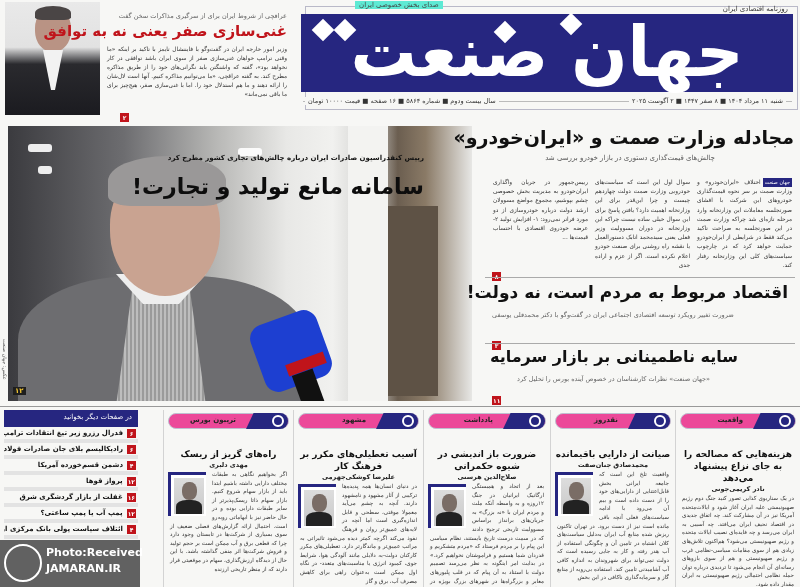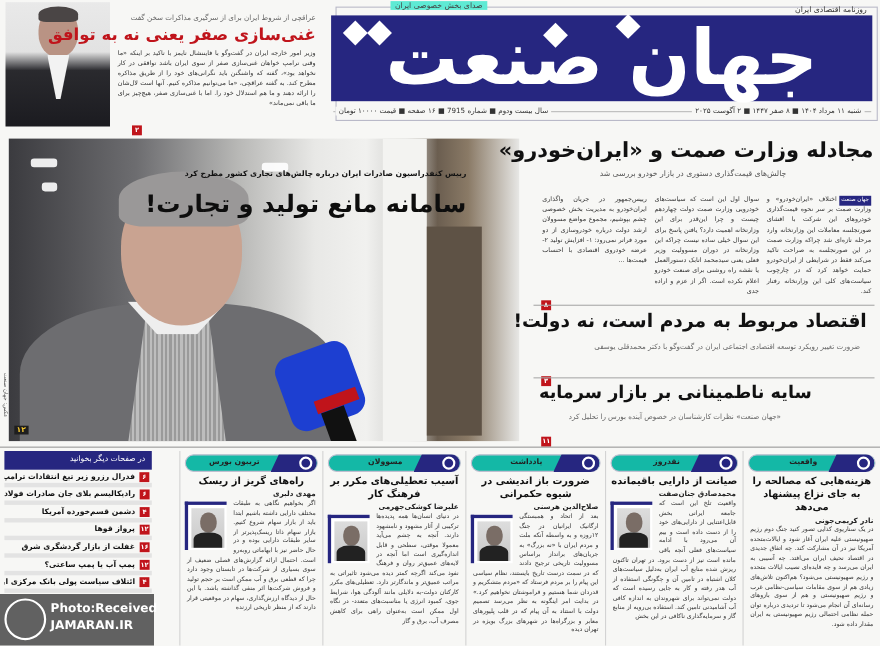--- a/index.html
+++ b/index.html
@@ -60,35 +60,35 @@
   #s1-sub { right: 40px; top: 154px; width: 260px; font-size: 7px; color: #555; text-align: center; }
   .s1-col { top: 178px; width: 95px; font-size: 5.8px; line-height: 9.2px; color: #333; text-align: justify; }
   #s1-c1 { right: 8px; }
   #s1-c2 { right: 110px; }
   #s1-c3 { right: 212px; }
   #s1-tag { display:inline-block; background:#262680; color:#fff; font-size: 5px; padding: 0 2px; margin-left: 2px; }
   #s1-page { left: 492px; top: 264px; }
   .hrule { height: 1px; background: #aaa; }
 
   #s2-title { right: 12px; top: 282px; font-size: 17px; font-weight: bold; color: #111; white-space: nowrap; }
-  #s2-sub { right: 18px; top: 311px; width: 290px; font-size: 6.5px; color: #666; text-align: right; }
+  #s2-sub { right: 18px; top: 311px; width: 290px; font-size: 6.5px; color: #666; text-align: left; }
   #s2-page { left: 492px; top: 333px; }
 
   #s3-title { right: 62px; top: 347px; font-size: 16px; font-weight: bold; color: #111; white-space: nowrap; }
   #s3-sub { right: 90px; top: 375px; font-size: 6.5px; color: #666; white-space: nowrap; }
   #s3-page { left: 492px; top: 388px; }
 
   
   .op-col { top: 410px; height: 177px; border-left: 1px solid #d3d3d3; overflow: hidden; }
-  .op-header { position: relative; height: 16px; margin: 3px 4px 3px 4px; border: 1px solid #bfbfd0; border-radius: 8px; background: #14b8a6; }
+  .op-header { position: relative; height: 16px; margin: 3px 4px 19px 4px; border: 1px solid #bfbfd0; border-radius: 8px; background: #ec4899; }
   .op-header .tab { position:absolute; right: 0; top: -1px; width: 42px; height: 16px; background: #262680; border-radius: 0 8px 8px 0; clip-path: polygon(18% 0,100% 0,100% 100%,0 100%); }
   .op-header .logo-ring { position:absolute; right: 4px; top: 1px; width: 12px; height: 12px; border-radius: 50%; border: 2px solid #fff; background: #262680; }
   .op-header .label { position:absolute; right: 52px; top: 2px; font-size: 7px; font-weight: bold; color: #222; white-space: nowrap; }
   .op-title { font-size: 9px; font-weight: bold; color: #111; text-align: center; line-height: 12px; padding: 0 4px; }
-  .op-author { font-size: 6.5px; font-weight: bold; color: #222; padding: 1px 6px; text-align: right; }
+  .op-author { font-size: 6.5px; font-weight: bold; color: #222; padding: 1px 6px; text-align: center; }
   .op-body { font-size: 5.6px; line-height: 8.6px; color: #333; text-align: justify; padding: 0 6px; }
   .op-portrait { float: left; width: 38px; height: 44px; margin: 2px 6px 2px 4px; border-top: 3px solid #262680; border-left: 3px solid #262680; background: #fff; position: relative; }
   .op-portrait .ph { position:absolute; left: 3px; top: 3px; width: 30px; height: 36px; background: linear-gradient(180deg,#ddd 0%,#c8c8c8 100%); overflow: hidden; }
   .op-portrait .ph .f { position:absolute; left: 8px; top: 4px; width: 15px; height: 18px; border-radius: 45%; background: #7a6d66; }
   .op-portrait .ph .b { position:absolute; left: 2px; top: 22px; width: 26px; height: 16px; border-radius: 40% 40% 0 0; background: #222; }
 
   #op1 { right: 0; width: 125px; }
   #op2 { right: 125px; width: 125px; }
   #op3 { right: 250px; width: 127px; }
   #op4 { right: 377px; width: 130px; }
@@ -114,21 +114,21 @@
   <div id="mast-type">روزنامه اقتصادی ایران</div>
   <div id="mast-logo">
     <span class="diamond" style="left:14px;top:8px"></span>
     <span class="diamond" style="left:36px;top:8px"></span>
     <span class="diamond" style="left:196px;top:10px"></span>
     <span class="diamond" style="left:262px;top:2px"></span>
     <span id="mast-logo-text">جهان صنعت</span>
   </div>
   <div id="mast-rule"></div>
   <div id="mast-dateline">شنبه ۱۱ مرداد ۱۴۰۴ ■ ۸ صفر ۱۴۴۷ ■ ۲ آگوست ۲۰۲۵</div>
-  <div id="mast-issue">سال بیست ودوم ■ شماره 7915 ■ ۱۶ صفحه ■ قیمت ۱۰۰۰۰ تومان</div>
+  <div id="mast-issue">سال بیست ودوم ■ شماره ۵۸۶۴ ■ ۱۶ صفحه ■ قیمت ۱۰۰۰۰ تومان</div>
 </div>
 
 <div id="tl-photo" class="abs">
   <div class="head"></div>
     <div class="hair"></div>
     <div class="shirt"></div>
 </div>
 <div id="tl-kicker" class="abs">عراقچی از شروط ایران برای از سرگیری مذاکرات سخن گفت</div>
 <div id="tl-title" class="abs">غنی‌سازی صفر یعنی نه به توافق</div>
 <div id="tl-body" class="abs">وزیر امور خارجه ایران در گفت‌وگو با فایننشال تایمز با تاکید بر اینکه «ما وقتی ترامپ خواهان غنی‌سازی صفر از سوی ایران باشد توافقی در کار نخواهد بود»، گفته که واشنگتن باید نگرانی‌های خود را از طریق مذاکره مطرح کند. به گفته عراقچی، «ما می‌توانیم مذاکره کنیم. آنها است لا‌ل‌شان را ارائه دهند و ما هم استدلال خود را. اما با غنی‌سازی صفر، هیچ‌چیز برای ما باقی نمی‌ماند»</div>
@@ -215,21 +215,21 @@
         <div class="b"></div>
       </div>
     </div>
   <div class="op-body">بعد از اتحاد و همبستگی ارگانیک ایرانیان در جنگ ۱۲روزه و به واسطه آنکه ملت و مردم ایران با «نه بزرگ» به جریان‌های برانداز براساس مسوولیت تاریخی ترجیح دادند که در سمت درست تاریخ بایستند، نظام سیاسی این پیام را بر مردم فرستاد که «مردم متشکریم و قدردان شما هستیم و فراموشتان نخواهیم کرد.» در بدایت امر اینگونه به نظر می‌رسد تصمیم دولت با استناد به آن پیام که در قلب پلیورهای معابر و بزرگراه‌ها در شهرهای بزرگ بویژه در تهران دیده</div>
 </div>
 
 <div id="op4" class="abs op-col">
   <div class="op-header">
     <div class="tab"></div>
       <div class="logo-ring"></div>
-    <span class="label">مسوولان</span>
+    <span class="label">مشهود</span>
   </div>
   <div class="op-title">آسیب تعطیلی‌های مکرر بر فرهنگ کار</div>
   <div class="op-author">علیرضا کوشکی‌جهرمی</div>
   <div class="op-portrait">
       <div class="ph">
         <div class="f"></div>
         <div class="b"></div>
       </div>
     </div>
   <div class="op-body">در دنیای انسان‌ها همه پدیده‌ها ترکیبی از آثار مشهود و نامشهود دارند. آنچه به چشم می‌آید معمولا موقتی، سطحی و قابل اندازه‌گیری است اما آنچه در لایه‌های عمیق‌تر روان و فرهنگ نفوذ می‌کند اگرچه کمتر دیده می‌شود تاثیراتی به مراتب عمیق‌تر و ماندگارتر دارد. تعطیلی‌های مکرر کارکنان دولت-به دلایلی مانند آلودگی هوا، شرایط جوی، کمبود انرژی یا مناسبت‌های متعدد- در نگاه اول ممکن است به‌عنوان راهی برای کاهش مصرف آب، برق و گاز</div>

